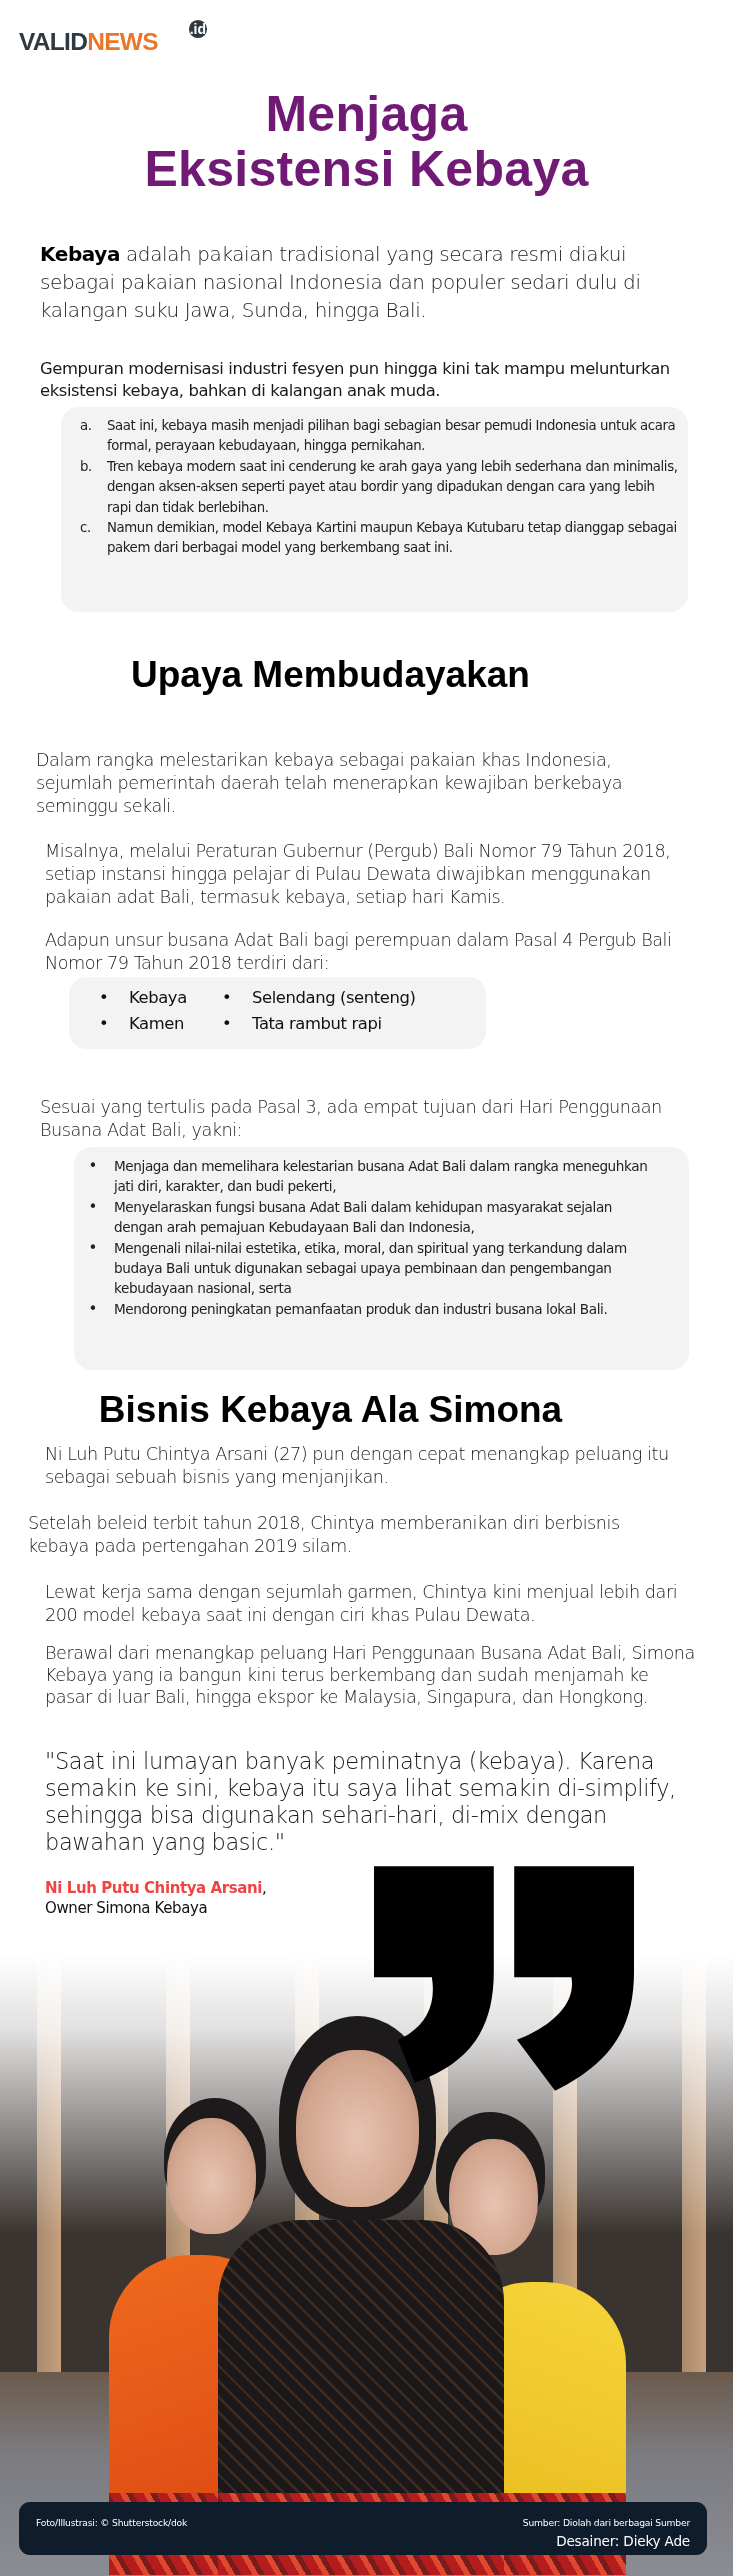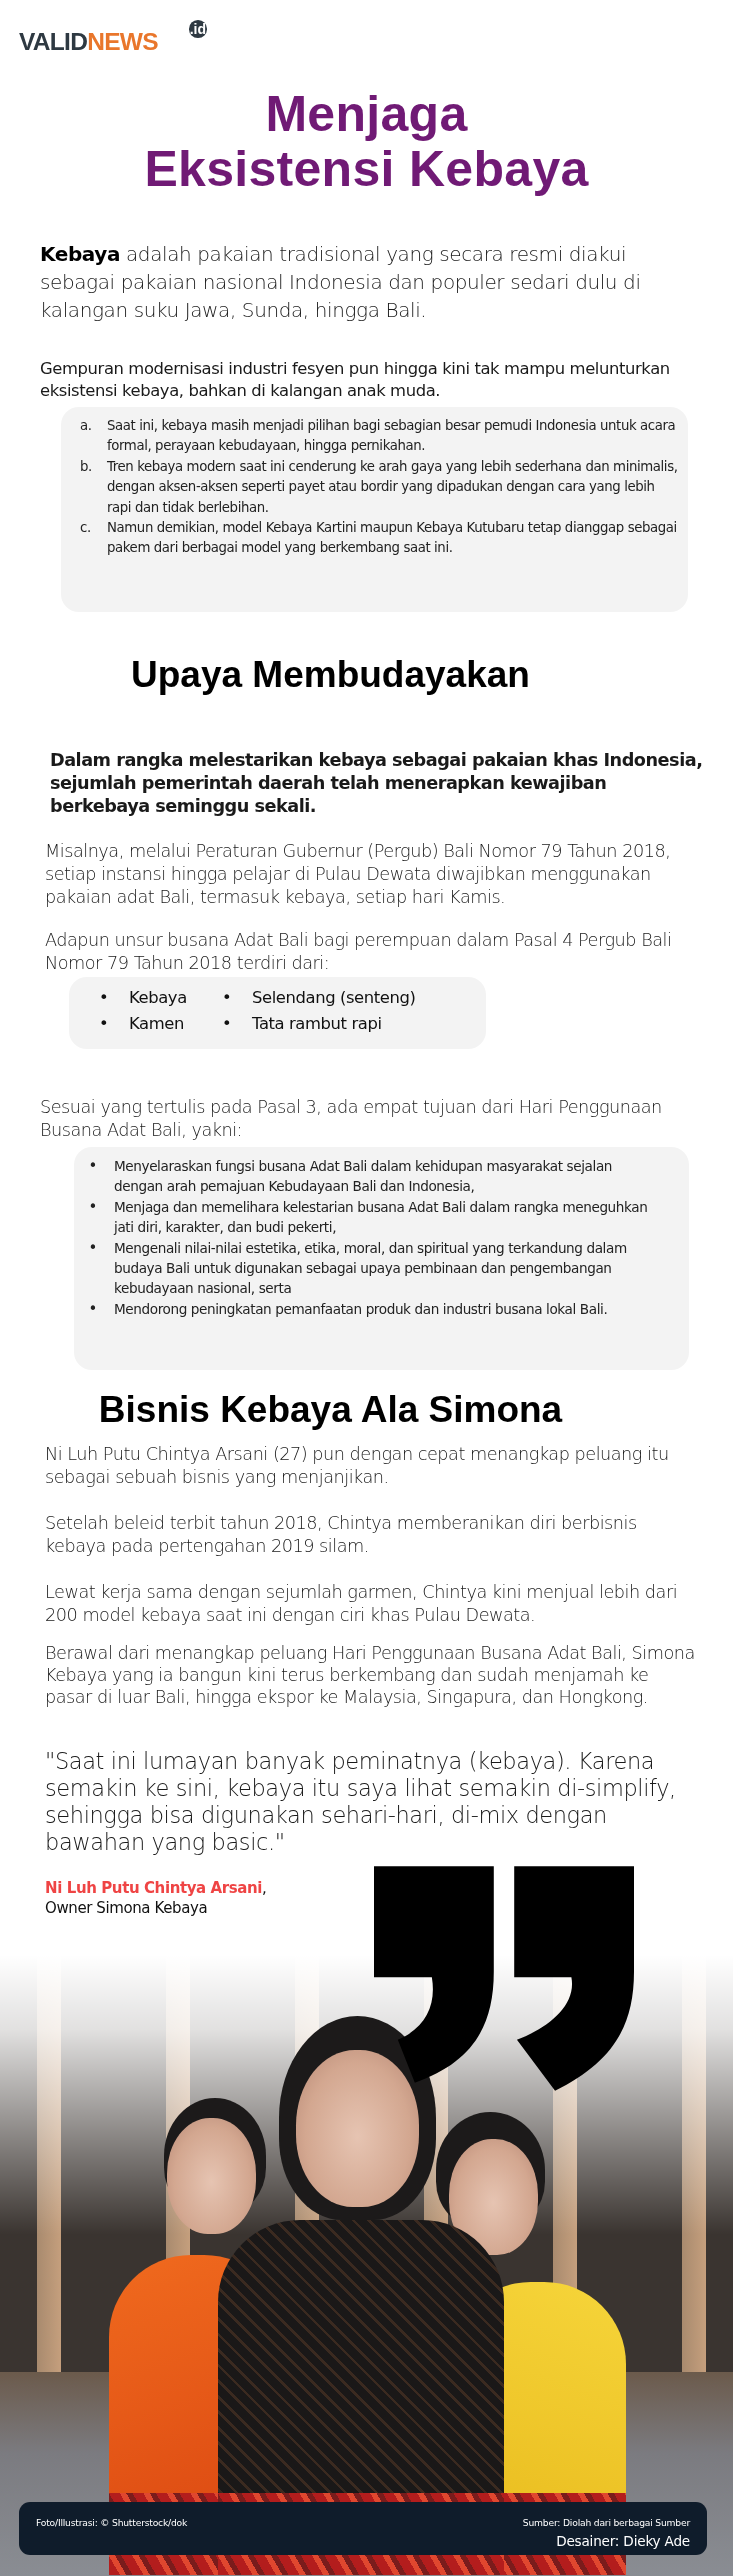--- a/index.html
+++ b/index.html
@@ -23,38 +23,38 @@
   .box-a { left: 61px; top: 407px; width: 627px; height: 205px; }
   .olist { position: absolute; left: 80px; top: 416px; width: 600px; font-size: 13.3px; line-height: 20.4px; letter-spacing: -0.4px; color: #222; list-style: none; }
   .olist li { position: relative; padding-left: 27px; }
   .olist li .mk { position: absolute; left: 0; top: 0; }
 
   .h2 { position: absolute; left: 0; width: 661px; text-align: center; font-family: "Liberation Sans", sans-serif; font-weight: 900; font-size: 37px; line-height: 48px; color: #000; }
   .h2a { top: 651px; }
   .h2b { top: 1386px; }
 
   .body { font-size: 17.7px; line-height: 23px; letter-spacing: -0.5px; color: #1a1a1a; font-weight: 300; }
-  .b1 { top: 749px; left: 50px; font-weight: bold; }
+  .b1 { top: 749px; left: 36px; }
   .b2 { top: 840px; left: 45px; }
   .b3 { top: 929px; left: 45px; }
 
   .box-b { left: 69px; top: 977px; width: 417px; height: 72px; }
   .glist { position: absolute; left: 95px; top: 987px; display: grid; grid-template-columns: 123px 218px; row-gap: 4.1px; font-size: 16.4px; line-height: 22px; letter-spacing: -0.4px; }
   .glist .gi { position: relative; padding-left: 34px; }
   .glist .gi::before { content: "\2022"; position: absolute; left: 4.1px; top: 0; font-size: 16.4px; }
 
   .b4 { top: 1096px; left: 40px; }
 
   .box-c { left: 74px; top: 1147px; width: 615px; height: 223px; }
   .ulist { position: absolute; left: 87px; top: 1156px; width: 565px; font-size: 13.6px; line-height: 20.4px; letter-spacing: -0.4px; color: #222; list-style: none; }
   .ulist li { position: relative; padding-left: 27px; }
   .ulist li::before { content: "\2022"; position: absolute; left: 1.4px; top: 0; font-size: 15px; }
 
   .b5 { top: 1443px; left: 45px; }
-  .b6 { top: 1512px; left: 45px; }
+  .b6 { top: 1512px; left: 28px; }
   .b7 { top: 1581px; left: 45px; }
   .b8 { top: 1642px; left: 45px; font-size: 17.7px; line-height: 22px; }
 
   .quote { position: absolute; left: 45px; top: 1748px; width: 654px; font-size: 22.5px; line-height: 27px; letter-spacing: -0.4px; font-weight: 300; color: #1a1a1a; }
   .author { position: absolute; left: 45px; top: 1878px; font-size: 15px; line-height: 20.4px; letter-spacing: -0.4px; }
   .author b { font-weight: 700; color: #ef4444; }
 
   .photo { position: absolute; left: 0; top: 1955px; width: 733px; height: 621px; overflow: hidden;
     background:
       linear-gradient(180deg, rgba(255,255,255,1) 0%, rgba(255,255,255,0.85) 12%, rgba(255,255,255,0) 45%),
@@ -110,22 +110,22 @@
 <div class="box box-b"></div>
 <div class="glist">
   <span class="gi">Kebaya</span>
   <span class="gi">Selendang (senteng)</span>
   <span class="gi">Kamen</span>
   <span class="gi">Tata rambut rapi</span>
 </div>
 <p class="p body b4">Sesuai yang tertulis pada Pasal 3, ada empat tujuan dari Hari Penggunaan Busana Adat Bali, yakni:</p>
 <div class="box box-c"></div>
 <ul class="ulist">
+  <li>Menjaga dan memelihara kelestarian busana Adat Bali dalam rangka meneguhkan jati diri, karakter, dan budi pekerti,</li>
   <li>Menyelaraskan fungsi busana Adat Bali dalam kehidupan masyarakat sejalan dengan arah pemajuan Kebudayaan Bali dan Indonesia,</li>
-  <li>Menjaga dan memelihara kelestarian busana Adat Bali dalam rangka meneguhkan jati diri, karakter, dan budi pekerti,</li>
   <li>Mengenali nilai-nilai estetika, etika, moral, dan spiritual yang terkandung dalam budaya Bali untuk digunakan sebagai upaya pembinaan dan pengembangan kebudayaan nasional, serta</li>
   <li>Mendorong peningkatan pemanfaatan produk dan industri busana lokal Bali.</li>
 </ul>
 
 <h2 class="h2 h2b">Bisnis Kebaya Ala Simona</h2>
 <p class="p body b5">Ni Luh Putu Chintya Arsani (27) pun dengan cepat menangkap peluang itu sebagai sebuah bisnis yang menjanjikan.</p>
 <p class="p body b6">Setelah beleid terbit tahun 2018, Chintya memberanikan diri berbisnis kebaya pada pertengahan 2019 silam.</p>
 <p class="p body b7">Lewat kerja sama dengan sejumlah garmen, Chintya kini menjual lebih dari 200 model kebaya saat ini dengan ciri khas Pulau Dewata.</p>
 <p class="p body b8">Berawal dari menangkap peluang Hari Penggunaan Busana Adat Bali, Simona Kebaya yang ia bangun kini terus berkembang dan sudah menjamah ke pasar di luar Bali, hingga ekspor ke Malaysia, Singapura, dan Hongkong.</p>
 

